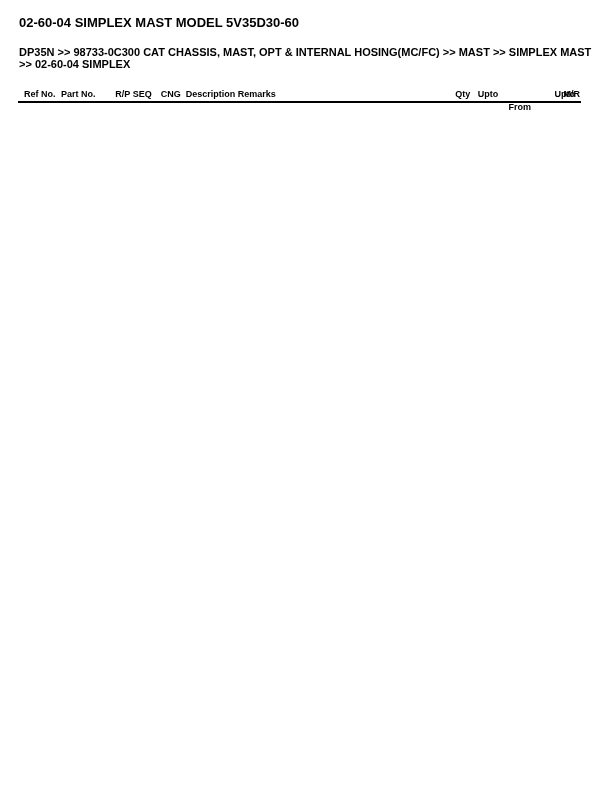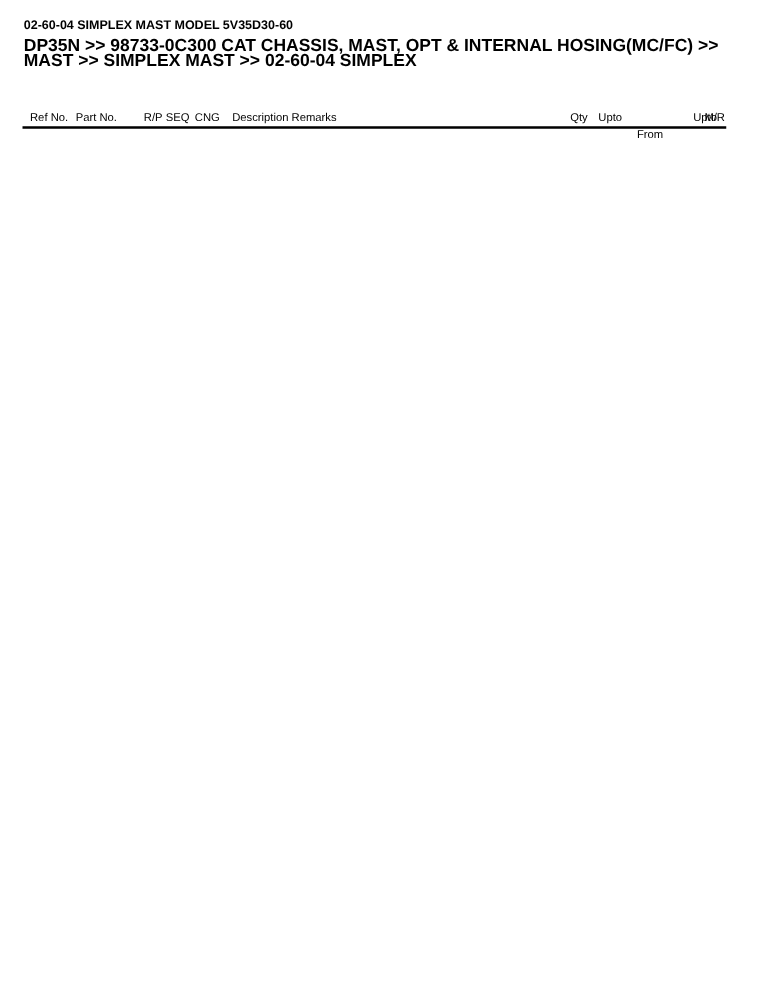--- a/index.html
+++ b/index.html
@@ -1,26 +1,26 @@
 <!DOCTYPE html>
 <html><head>
 <meta charset="utf-8">
 <style>
   html,body{margin:0;padding:0;background:#ffffff;}
   body{width:612px;height:792px;font-family:"Liberation Sans",sans-serif;color:#000;}
   .page{position:relative;width:612px;height:792px;background:#fff;overflow:hidden;}
-  .title{position:absolute;left:19px;top:15px;font-size:10px;font-weight:bold;white-space:nowrap;}
-  .breadcrumb{position:absolute;left:19px;top:31px;font-size:14px;font-weight:bold;line-height:11.5px;width:578px;}
-  .col-headers{position:absolute;left:18px;top:89px;width:562px;display:flex;font-size:9px;font-weight:normal;line-height:10px;}
+  .title{position:absolute;left:19px;top:15px;font-size:13px;font-weight:bold;white-space:nowrap;}
+  .breadcrumb{position:absolute;left:19px;top:47px;font-size:11px;font-weight:bold;line-height:11.5px;width:578px;}
+  .col-headers{position:absolute;left:18px;top:89px;width:562px;display:flex;font-size:9px;font-weight:bold;line-height:10px;}
   .col-headers span{display:block;box-sizing:border-box;white-space:nowrap;overflow:visible;}
   .col-headers span:nth-child(1){width:37px;padding-left:6px;}
   .col-headers span:nth-child(2){width:63px;padding-left:6px;}
   .col-headers span:nth-child(3){width:21px;padding-left:2px;}
   .col-headers span:nth-child(4){width:21px;}
-  .col-headers span:nth-child(5){width:31px;padding-left:4px;}
+  .col-headers span:nth-child(5){width:31px;padding-left:4px;text-align:right;}
   .col-headers span:nth-child(6){width:254px;padding-left:5px;}
   .col-headers span:nth-child(7){width:25px;padding-left:6px;margin-left:35px;}
   .col-headers span:nth-child(8){width:32px;padding-left:5px;}
   .col-headers span:nth-child(9){width:28px;padding-left:6px;margin-top:13px;}
   .col-headers span:nth-child(10){width:28px;padding-left:24px;}
   .col-headers span:nth-child(11){width:22px;padding-left:5px;}
   .thick-rule{position:absolute;left:18px;top:101px;width:563px;height:2px;background:#000;}
   table.parts{position:absolute;left:18px;top:103px;width:563px;border-collapse:collapse;table-layout:fixed;font-size:9px;}
 </style>
 </head>

